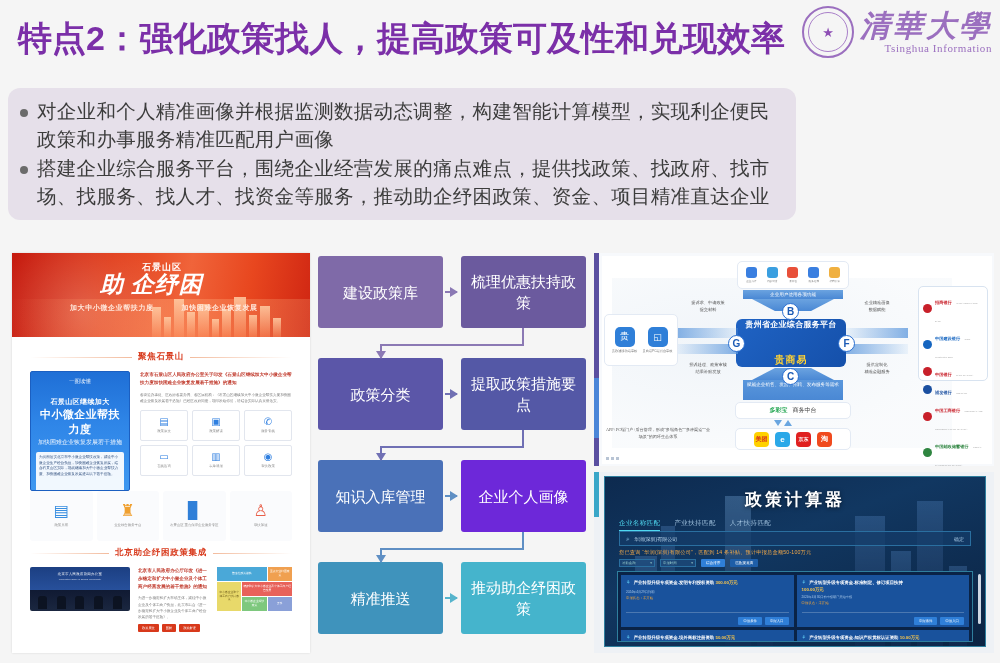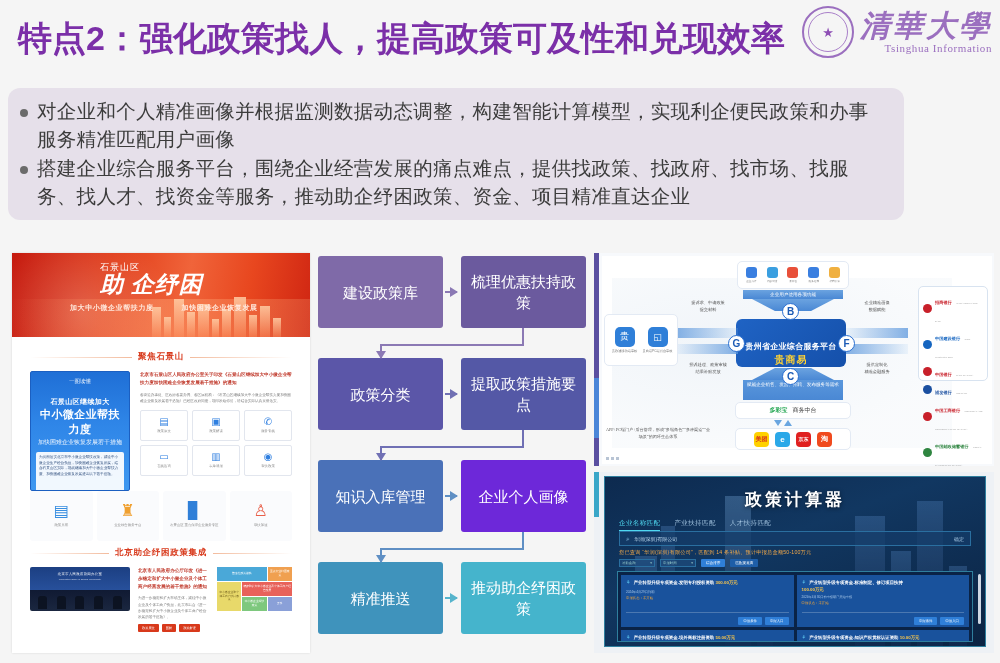--- a/index.html
+++ b/index.html
@@ -44,21 +44,21 @@
     font-size: 30px; font-weight: 700; font-style: italic;
     color: #9b6fbf; line-height: 1.05; letter-spacing: 3px;
   }
   .logo-en {
     font-family: "Liberation Serif", "DejaVu Serif", serif;
     font-size: 11px; color: #9b6fbf; letter-spacing: .6px;
   }
 
   
   .bullet-card {
-    position: absolute; left: 8px; top: 88px; width: 896px; height: 132px;
+    position: absolute; left: 8px; top: 88px; width: 788px; height: 132px;
     background: #e6e0ea; border-radius: 12px;
     padding: 10px 16px 10px 12px;
   }
   .bullet-row { display: flex; align-items: flex-start; gap: 9px; margin-bottom: 2px; }
   .bullet-dot {
     flex: 0 0 auto; width: 8px; height: 8px; border-radius: 50%;
     background: #6b6b6b; margin-top: 11px;
   }
   .bullet-text {
     font-size: 19.5px; line-height: 1.42; color: #3c3c3c;
@@ -85,21 +85,21 @@
   }
   .wp-sky {
     position:absolute; bottom:0; left:0; right:0; height:38px;
     background: linear-gradient(90deg, rgba(255,140,90,.0) 0%, rgba(255,160,110,.45) 50%, rgba(255,190,140,.2) 100%);
   }
   .wp-bld { position:absolute; bottom:0; background: linear-gradient(180deg,rgba(255,205,165,.85),rgba(255,150,100,.35)); }
   .wp-banner-title {
     position:absolute; left:88px; top:8px; color:#fff; z-index:3;
     font-family:"Liberation Serif","DejaVu Serif",serif;
   }
-  .wp-bt-small { font-size: 9px; font-weight:400; letter-spacing:1px; }
+  .wp-bt-small { font-size: 9px; font-weight:700; letter-spacing:1px; margin-left:42px; }
   .wp-bt-big { font-size: 23px; font-weight:700; font-style: italic; letter-spacing:1px; line-height:1.05; margin-top:-1px;}
   .wp-subrow {
     position:absolute; left:58px; bottom:24px; z-index:3; display:flex; gap:28px;
     color:#ffe9dd; font-size:7px; font-weight:700; letter-spacing:.6px;
   }
   .wp-body { padding: 8px 18px; background:#fff; }
   .wp-sec-head {
     display:flex; align-items:center; gap:6px; justify-content:center;
     margin: 6px 0 8px;
   }
@@ -182,21 +182,21 @@
   .dg-stripe2 { position:absolute; left:0; top:125px; width:5px; height:60px; background:#4a86d8; }
   .dg-inner { position:absolute; left:8px; top:3px; right:2px; bottom:2px; background:#fff; }
   .dg-map {
     position:absolute; left:10px; top:22px; width:340px; height:170px;
     background: radial-gradient(ellipse at 30% 40%, #eef3f8 0%, #f8fafc 70%);
     opacity:.85;
   }
   .dg-center {
     position:absolute; left:134px; top:63px; width:110px; height:48px;
     background: linear-gradient(135deg,#1f63c4,#1550aa);
-    border-radius:6px; display:flex; flex-direction:column; align-items:center; justify-content:flex-end; gap:1px;
+    border-radius:6px; display:flex; flex-direction:column; align-items:center; justify-content:space-between; gap:1px;
   }
   .dg-center .c1 { color:#fff; font-size:8px; font-weight:700; letter-spacing:.3px; font-family:"Liberation Serif",serif; }
   .dg-center .c2 { color:#ffd233; font-size:10px; font-weight:700; letter-spacing:1px; font-family:"Liberation Serif",serif;}
   .badge {
     position:absolute; width:17px; height:17px; border-radius:50%;
     background:#fff; border:1.5px solid #2a6fd0; color:#1c5bb5;
     font-size:10px; font-weight:700; display:flex; align-items:center; justify-content:center;
     z-index:5;
   }
   .dg-top-card {

